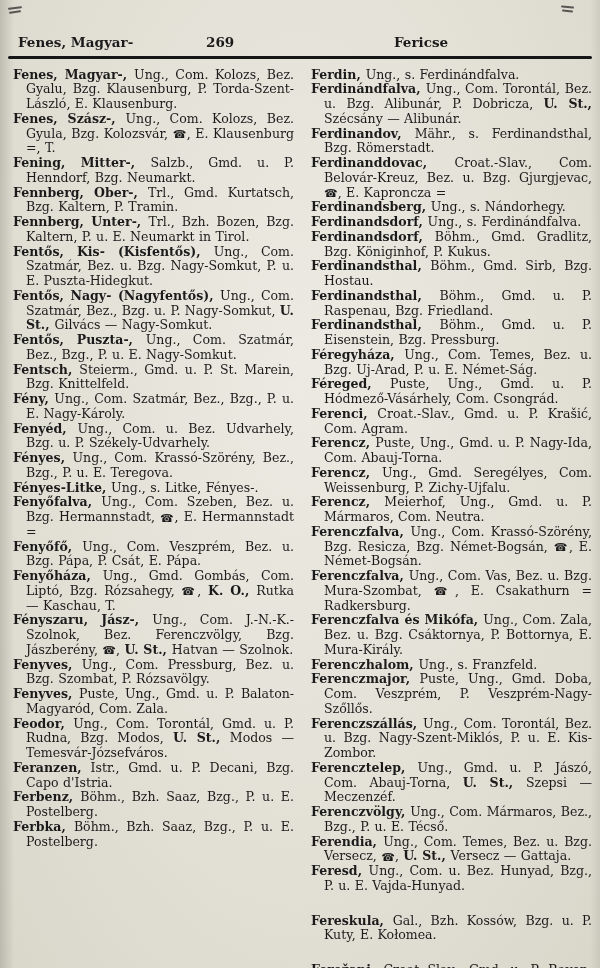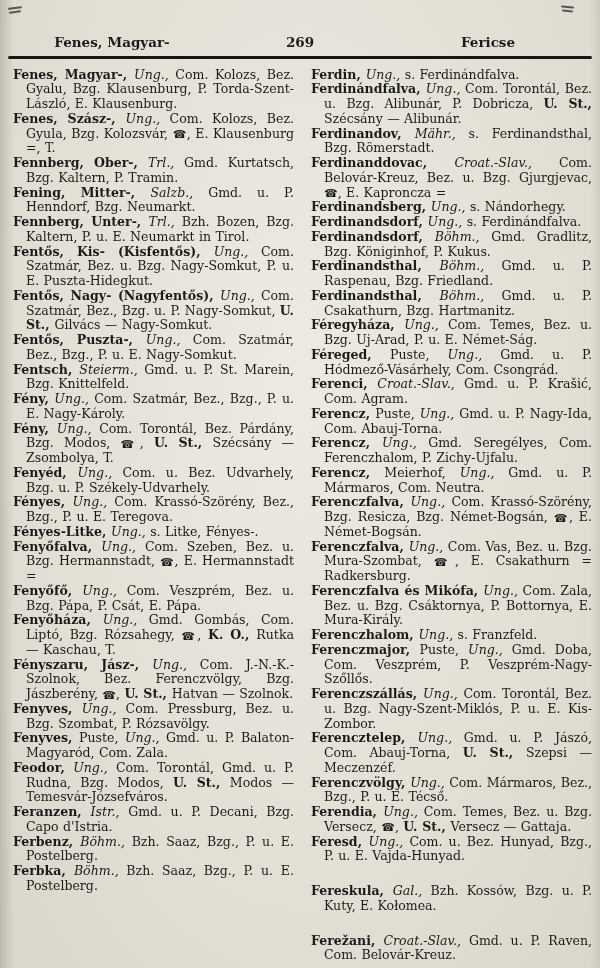--- a/index.html
+++ b/index.html
@@ -19,37 +19,37 @@
   .scan-mark{position:absolute;background:#2a2a2a;opacity:.75;border-radius:1px;}
   .mark-tl1{left:8px;top:7px;width:14px;height:2px;transform:rotate(-8deg);}
   .mark-tl2{left:9px;top:11px;width:12px;height:2px;transform:rotate(-8deg);}
   .mark-tr1{right:26px;top:6px;width:13px;height:2px;transform:rotate(6deg);}
   .mark-tr2{right:27px;top:10px;width:11px;height:2px;transform:rotate(6deg);}
   header{
     display:flex;align-items:baseline;
     padding:34px 18px 4px 18px;
     font-weight:bold;font-size:13.5px;
   }
-  header span{flex:1;text-align:center;}
+  header span{flex:1;text-align:left;}
   .rule{height:2.6px;background:#161616;margin:2px 8px 0 8px;border-radius:2px;}
   main{
     display:flex;gap:17px;
     padding:9px 8px 0 13px;
   }
   .col{flex:1;min-width:0;}
   p.entry{
     margin:0;
     padding-left:13px;text-indent:-13px;
     font-size:12.55px;line-height:14.75px;
     text-align:justify;
     word-spacing:.4px;
   }
   p.entry.gap{margin-top:20px;}
   .seg-b{font-weight:bold;}
-  .seg-i{font-style:italic;}
+  .seg-i{}
   .posthorn{
     font-family:"DejaVu Sans",sans-serif;
     font-size:11px;line-height:1;
     position:relative;top:.5px;
   }
 </style>
 </head>
 <body>
 
 <div class="page">
@@ -62,29 +62,28 @@
     <span>Fenes, Magyar-</span>
     <span>269</span>
     <span>Fericse</span>
   </header>
   <div class="rule"></div>
 
   <main>
     <div class="col" id="col-left">
         <p class="entry"><span class="seg-b">Fenes, Magyar-, </span><span class="seg-i">Ung., </span><span class="seg-n">Com. Kolozs, Bez. Gyalu, Bzg. Klausenburg, P. Torda-Szent-László, E. Klausenburg.</span></p>
         <p class="entry"><span class="seg-b">Fenes, Szász-, </span><span class="seg-i">Ung., </span><span class="seg-n">Com. Kolozs, Bez. Gyula, Bzg. Kolozsvár, </span><span class="posthorn">☎</span><span class="seg-n">, E. Klausenburg =, T.</span></p>
+        <p class="entry"><span class="seg-b">Fening, Mitter-, </span><span class="seg-i">Salzb., </span><span class="seg-n">Gmd. u. P. Henndorf, Bzg. Neumarkt.</span></p>
         <p class="entry"><span class="seg-b">Fennberg, Ober-, </span><span class="seg-i">Trl., </span><span class="seg-n">Gmd. Kurtatsch, Bzg. Kaltern, P. Tramin.</span></p>
-        <p class="entry"><span class="seg-b">Fening, Mitter-, </span><span class="seg-i">Salzb., </span><span class="seg-n">Gmd. u. P. Henndorf, Bzg. Neumarkt.</span></p>
         <p class="entry"><span class="seg-b">Fennberg, Unter-, </span><span class="seg-i">Trl., </span><span class="seg-n">Bzh. Bozen, Bzg. Kaltern, P. u. E. Neumarkt in Tirol.</span></p>
         <p class="entry"><span class="seg-b">Fentős, Kis- (Kisfentős), </span><span class="seg-i">Ung., </span><span class="seg-n">Com. Szatmár, Bez. u. Bzg. Nagy-Somkut, P. u. E. Puszta-Hidegkut.</span></p>
         <p class="entry"><span class="seg-b">Fentős, Nagy- (Nagyfentős), </span><span class="seg-i">Ung., </span><span class="seg-n">Com. Szatmár, Bez., Bzg. u. P. Nagy-Somkut, </span><span class="seg-b">U. St., </span><span class="seg-n">Gilvács — Nagy-Somkut.</span></p>
         <p class="entry"><span class="seg-b">Fentős, Puszta-, </span><span class="seg-i">Ung., </span><span class="seg-n">Com. Szatmár, Bez., Bzg., P. u. E. Nagy-Somkut.</span></p>
         <p class="entry"><span class="seg-b">Fentsch, </span><span class="seg-i">Steierm., </span><span class="seg-n">Gmd. u. P. St. Marein, Bzg. Knittelfeld.</span></p>
         <p class="entry"><span class="seg-b">Fény, </span><span class="seg-i">Ung., </span><span class="seg-n">Com. Szatmár, Bez., Bzg., P. u. E. Nagy-Károly.</span></p>
-        <p class="entry"><span class="seg-b">Fény, </span><span class="seg-i">Ung., </span><span class="seg-n">Com. Torontál, Bez. Párdány, Bzg. Modos, </span><span class="posthorn">☎</span><span class="seg-n">, </span><span class="seg-b">U. St., </span><span class="seg-n">Szécsány — Zsombolya, T.</span></p>
         <p class="entry"><span class="seg-b">Fenyéd, </span><span class="seg-i">Ung., </span><span class="seg-n">Com. u. Bez. Udvarhely, Bzg. u. P. Székely-Udvarhely.</span></p>
         <p class="entry"><span class="seg-b">Fényes, </span><span class="seg-i">Ung., </span><span class="seg-n">Com. Krassó-Szörény, Bez., Bzg., P. u. E. Teregova.</span></p>
         <p class="entry"><span class="seg-b">Fényes-Litke, </span><span class="seg-i">Ung., </span><span class="seg-n">s. Litke, Fényes-.</span></p>
         <p class="entry"><span class="seg-b">Fenyőfalva, </span><span class="seg-i">Ung., </span><span class="seg-n">Com. Szeben, Bez. u. Bzg. Hermannstadt, </span><span class="posthorn">☎</span><span class="seg-n">, E. Hermannstadt =</span></p>
         <p class="entry"><span class="seg-b">Fenyőfő, </span><span class="seg-i">Ung., </span><span class="seg-n">Com. Veszprém, Bez. u. Bzg. Pápa, P. Csát, E. Pápa.</span></p>
         <p class="entry"><span class="seg-b">Fenyőháza, </span><span class="seg-i">Ung., </span><span class="seg-n">Gmd. Gombás, Com. Liptó, Bzg. Rózsahegy, </span><span class="posthorn">☎</span><span class="seg-n">, </span><span class="seg-b">K. O., </span><span class="seg-n">Rutka — Kaschau, T.</span></p>
         <p class="entry"><span class="seg-b">Fényszaru, Jász-, </span><span class="seg-i">Ung., </span><span class="seg-n">Com. J.-N.-K.-Szolnok, Bez. Ferenczvölgy, Bzg. Jászberény, </span><span class="posthorn">☎</span><span class="seg-n">, </span><span class="seg-b">U. St., </span><span class="seg-n">Hatvan — Szolnok.</span></p>
         <p class="entry"><span class="seg-b">Fenyves, </span><span class="seg-i">Ung., </span><span class="seg-n">Com. Pressburg, Bez. u. Bzg. Szombat, P. Rózsavölgy.</span></p>
         <p class="entry"><span class="seg-b">Fenyves, </span><span class="seg-n">Puste, </span><span class="seg-i">Ung., </span><span class="seg-n">Gmd. u. P. Balaton-Magyaród, Com. Zala.</span></p>
         <p class="entry"><span class="seg-b">Feodor, </span><span class="seg-i">Ung., </span><span class="seg-n">Com. Torontál, Gmd. u. P. Rudna, Bzg. Modos, </span><span class="seg-b">U. St., </span><span class="seg-n">Modos — Temesvár-Józsefváros.</span></p>
@@ -93,27 +92,28 @@
         <p class="entry"><span class="seg-b">Ferbka, </span><span class="seg-i">Böhm., </span><span class="seg-n">Bzh. Saaz, Bzg., P. u. E. Postelberg.</span></p>
       </div>
     <div class="col" id="col-right">
         <p class="entry"><span class="seg-b">Ferdin, </span><span class="seg-i">Ung., </span><span class="seg-n">s. Ferdinándfalva.</span></p>
         <p class="entry"><span class="seg-b">Ferdinándfalva, </span><span class="seg-i">Ung., </span><span class="seg-n">Com. Torontál, Bez. u. Bzg. Alibunár, P. Dobricza, </span><span class="seg-b">U. St., </span><span class="seg-n">Szécsány — Alibunár.</span></p>
         <p class="entry"><span class="seg-b">Ferdinandov, </span><span class="seg-i">Mähr., </span><span class="seg-n">s. Ferdinandsthal, Bzg. Römerstadt.</span></p>
         <p class="entry"><span class="seg-b">Ferdinanddovac, </span><span class="seg-i">Croat.-Slav., </span><span class="seg-n">Com. Belovár-Kreuz, Bez. u. Bzg. Gjurgjevac, </span><span class="posthorn">☎</span><span class="seg-n">, E. Kaproncza =</span></p>
         <p class="entry"><span class="seg-b">Ferdinandsberg, </span><span class="seg-i">Ung., </span><span class="seg-n">s. Nándorhegy.</span></p>
         <p class="entry"><span class="seg-b">Ferdinandsdorf, </span><span class="seg-i">Ung., </span><span class="seg-n">s. Ferdinándfalva.</span></p>
         <p class="entry"><span class="seg-b">Ferdinandsdorf, </span><span class="seg-i">Böhm., </span><span class="seg-n">Gmd. Gradlitz, Bzg. Königinhof, P. Kukus.</span></p>
+        <p class="entry"><span class="seg-b">Ferdinandsthal, </span><span class="seg-i">Böhm., </span><span class="seg-n">Gmd. Sirb, Bzg. Hostau.</span></p>
         <p class="entry"><span class="seg-b">Ferdinandsthal, </span><span class="seg-i">Böhm., </span><span class="seg-n">Gmd. u. P. Raspenau, Bzg. Friedland.</span></p>
-        <p class="entry"><span class="seg-b">Ferdinandsthal, </span><span class="seg-i">Böhm., </span><span class="seg-n">Gmd. u. P. Csakathurn, Bzg. Hartmanitz.</span></p>
+        <p class="entry"><span class="seg-b">Ferdinandsthal, </span><span class="seg-i">Böhm., </span><span class="seg-n">Gmd. u. P. Eisenstein, Bzg. Pressburg.</span></p>
         <p class="entry"><span class="seg-b">Féregyháza, </span><span class="seg-i">Ung., </span><span class="seg-n">Com. Temes, Bez. u. Bzg. Uj-Arad, P. u. E. Német-Ság.</span></p>
         <p class="entry"><span class="seg-b">Féreged, </span><span class="seg-n">Puste, </span><span class="seg-i">Ung., </span><span class="seg-n">Gmd. u. P. Hódmező-Vásárhely, Com. Csongrád.</span></p>
         <p class="entry"><span class="seg-b">Ferenci, </span><span class="seg-i">Croat.-Slav., </span><span class="seg-n">Gmd. u. P. Krašić, Com. Agram.</span></p>
         <p class="entry"><span class="seg-b">Ferencz, </span><span class="seg-n">Puste, </span><span class="seg-i">Ung., </span><span class="seg-n">Gmd. u. P. Nagy-Ida, Com. Abauj-Torna.</span></p>
-        <p class="entry"><span class="seg-b">Ferencz, </span><span class="seg-i">Ung., </span><span class="seg-n">Gmd. Seregélyes, Com. Ferenczhalom, P. Zichy-Ujfalu.</span></p>
+        <p class="entry"><span class="seg-b">Ferencz, </span><span class="seg-i">Ung., </span><span class="seg-n">Gmd. Seregélyes, Com. Weissenburg, P. Zichy-Ujfalu.</span></p>
         <p class="entry"><span class="seg-b">Ferencz, </span><span class="seg-n">Meierhof, </span><span class="seg-i">Ung., </span><span class="seg-n">Gmd. u. P. Mármaros, Com. Neutra.</span></p>
         <p class="entry"><span class="seg-b">Ferenczfalva, </span><span class="seg-i">Ung., </span><span class="seg-n">Com. Krassó-Szörény, Bzg. Resicza, Bzg. Német-Bogsán, </span><span class="posthorn">☎</span><span class="seg-n">, E. Német-Bogsán.</span></p>
         <p class="entry"><span class="seg-b">Ferenczfalva, </span><span class="seg-i">Ung., </span><span class="seg-n">Com. Vas, Bez. u. Bzg. Mura-Szombat, </span><span class="posthorn">☎</span><span class="seg-n">, E. Csakathurn = Radkersburg.</span></p>
         <p class="entry"><span class="seg-b">Ferenczfalva és Mikófa, </span><span class="seg-i">Ung., </span><span class="seg-n">Com. Zala, Bez. u. Bzg. Csáktornya, P. Bottornya, E. Mura-Király.</span></p>
         <p class="entry"><span class="seg-b">Ferenczhalom, </span><span class="seg-i">Ung., </span><span class="seg-n">s. Franzfeld.</span></p>
         <p class="entry"><span class="seg-b">Ferenczmajor, </span><span class="seg-n">Puste, </span><span class="seg-i">Ung., </span><span class="seg-n">Gmd. Doba, Com. Veszprém, P. Veszprém-Nagy-Szőllős.</span></p>
         <p class="entry"><span class="seg-b">Ferenczszállás, </span><span class="seg-i">Ung., </span><span class="seg-n">Com. Torontál, Bez. u. Bzg. Nagy-Szent-Miklós, P. u. E. Kis-Zombor.</span></p>
         <p class="entry"><span class="seg-b">Ferencztelep, </span><span class="seg-i">Ung., </span><span class="seg-n">Gmd. u. P. Jászó, Com. Abauj-Torna, </span><span class="seg-b">U. St., </span><span class="seg-n">Szepsi — Meczenzéf.</span></p>
         <p class="entry"><span class="seg-b">Ferenczvölgy, </span><span class="seg-i">Ung., </span><span class="seg-n">Com. Mármaros, Bez., Bzg., P. u. E. Técső.</span></p>
         <p class="entry"><span class="seg-b">Ferendia, </span><span class="seg-i">Ung., </span><span class="seg-n">Com. Temes, Bez. u. Bzg. Versecz, </span><span class="posthorn">☎</span><span class="seg-n">, </span><span class="seg-b">U. St., </span><span class="seg-n">Versecz — Gattaja.</span></p>

